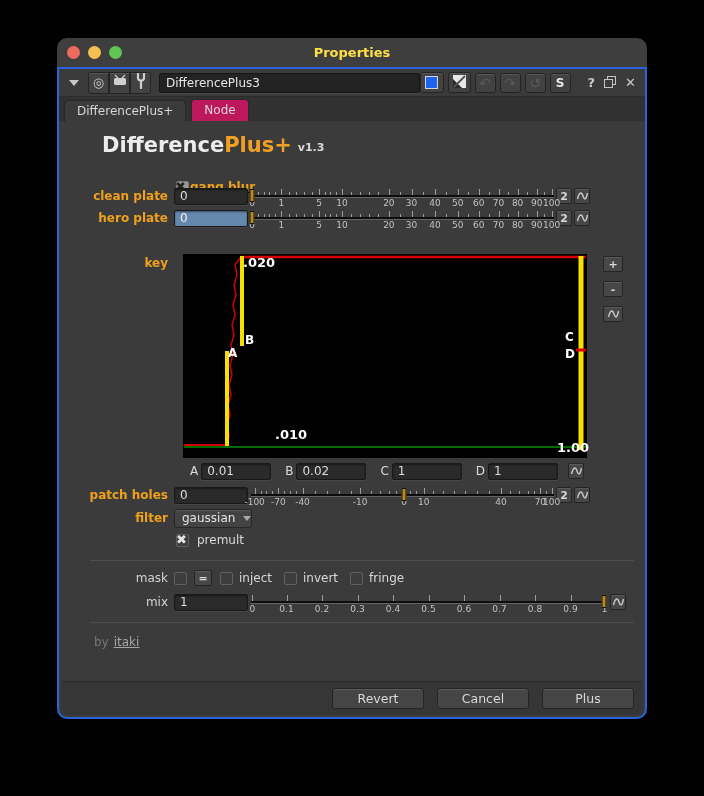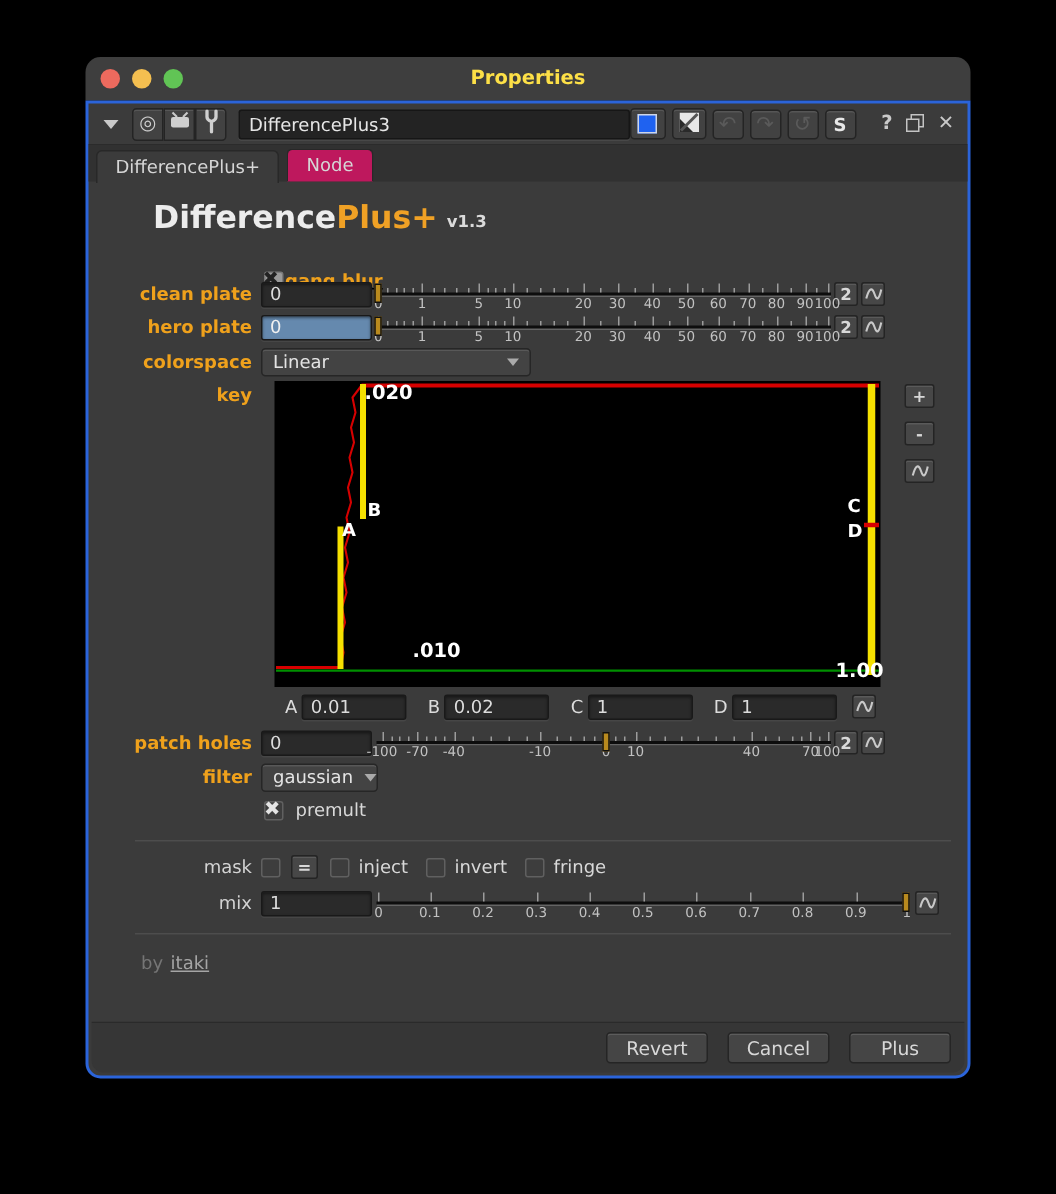--- a/index.html
+++ b/index.html
@@ -100,21 +100,21 @@
   .divider { position:absolute; left:31px; right:11px; height:1px; background:#4d4d4d; }
 
   .credit { font-size:12px; }
   .credit .by { color:#757575; }
   .credit a { color:#a5a5a5; text-decoration:underline; margin-left:5px; }
 
   
   .footer { position:absolute; left:2px; right:2px; bottom:2px; height:34px; background:#363636;
             border-top:1px solid #2a2a2a; border-radius:0 0 8px 8px;
             display:flex; align-items:center; justify-content:flex-end; gap:13px; padding-right:9px; }
-  .fbtn { width:68px; height:21px; background:#454545; border:1px solid #252525; border-radius:3px;
+  .fbtn { width:92px; height:21px; background:#454545; border:1px solid #252525; border-radius:3px;
           box-shadow:inset 0 1px 0 #5c5c5c; color:#d8d8d8; font-size:12.5px;
           display:flex; align-items:center; justify-content:center; }
 
   
   .r-header{ top:10px; height:26px; }
   .r-gang{ top:57px; height:16px;text-decoration:underline; }
   .r-clean{ top:64px; }
   .r-hero{ top:86px; }
   .r-colorspace{ top:109px; }
   .r-key{ top:132px; height:206px; align-items:flex-start; }
@@ -350,27 +350,20 @@
             <div class="handle" style="left: 0.4%;"></div>
           </div>
         <div class="minibtn" style="margin-left:2px;">2</div>
         <div class="minibtn" style="margin-left:2px;">
           <svg width="13" height="12" viewBox="0 0 13 12">
               <path class="st" d="M1.5,9 C3.5,1.5 5.5,1.5 7,6 C8.5,10.5 10,10 11.5,3"></path>
             </svg>
         </div>
       </div>
 
-      <div class="frow r-colorspace">
-        <span class="klabel">colorspace</span>
-        <div class="dropdown" style="width:180px;">
-          <span>Linear</span>
-          <span class="caret"></span>
-        </div>
-      </div>
 
       <div class="frow r-key">
         <span class="klabel" style="padding-top:2px;">key</span>
         <div class="graph">
           <svg width="404" height="204" viewBox="0 0 404 204">
             <line x1="1" y1="193" x2="403" y2="193" stroke="#009000" stroke-width="1.5"></line>
             <line x1="1" y1="191" x2="44" y2="191" stroke="#d60000" stroke-width="2"></line>
             <polyline points="44,191 46,181 44,171 47,161 45,151 48,141 46,131 49,121 47,111 50,101 48,91 51,81 49,71 52,61 50,51 53,41 51,31 54,21 52,11 58,3" fill="none" stroke="#d60000" stroke-width="1.4" stroke-linejoin="round"></polyline>
             <line x1="58" y1="3" x2="403" y2="3" stroke="#d60000" stroke-width="2.6"></line>
             <line x1="44" y1="97" x2="44" y2="192" stroke="#f5e000" stroke-width="4"></line>

